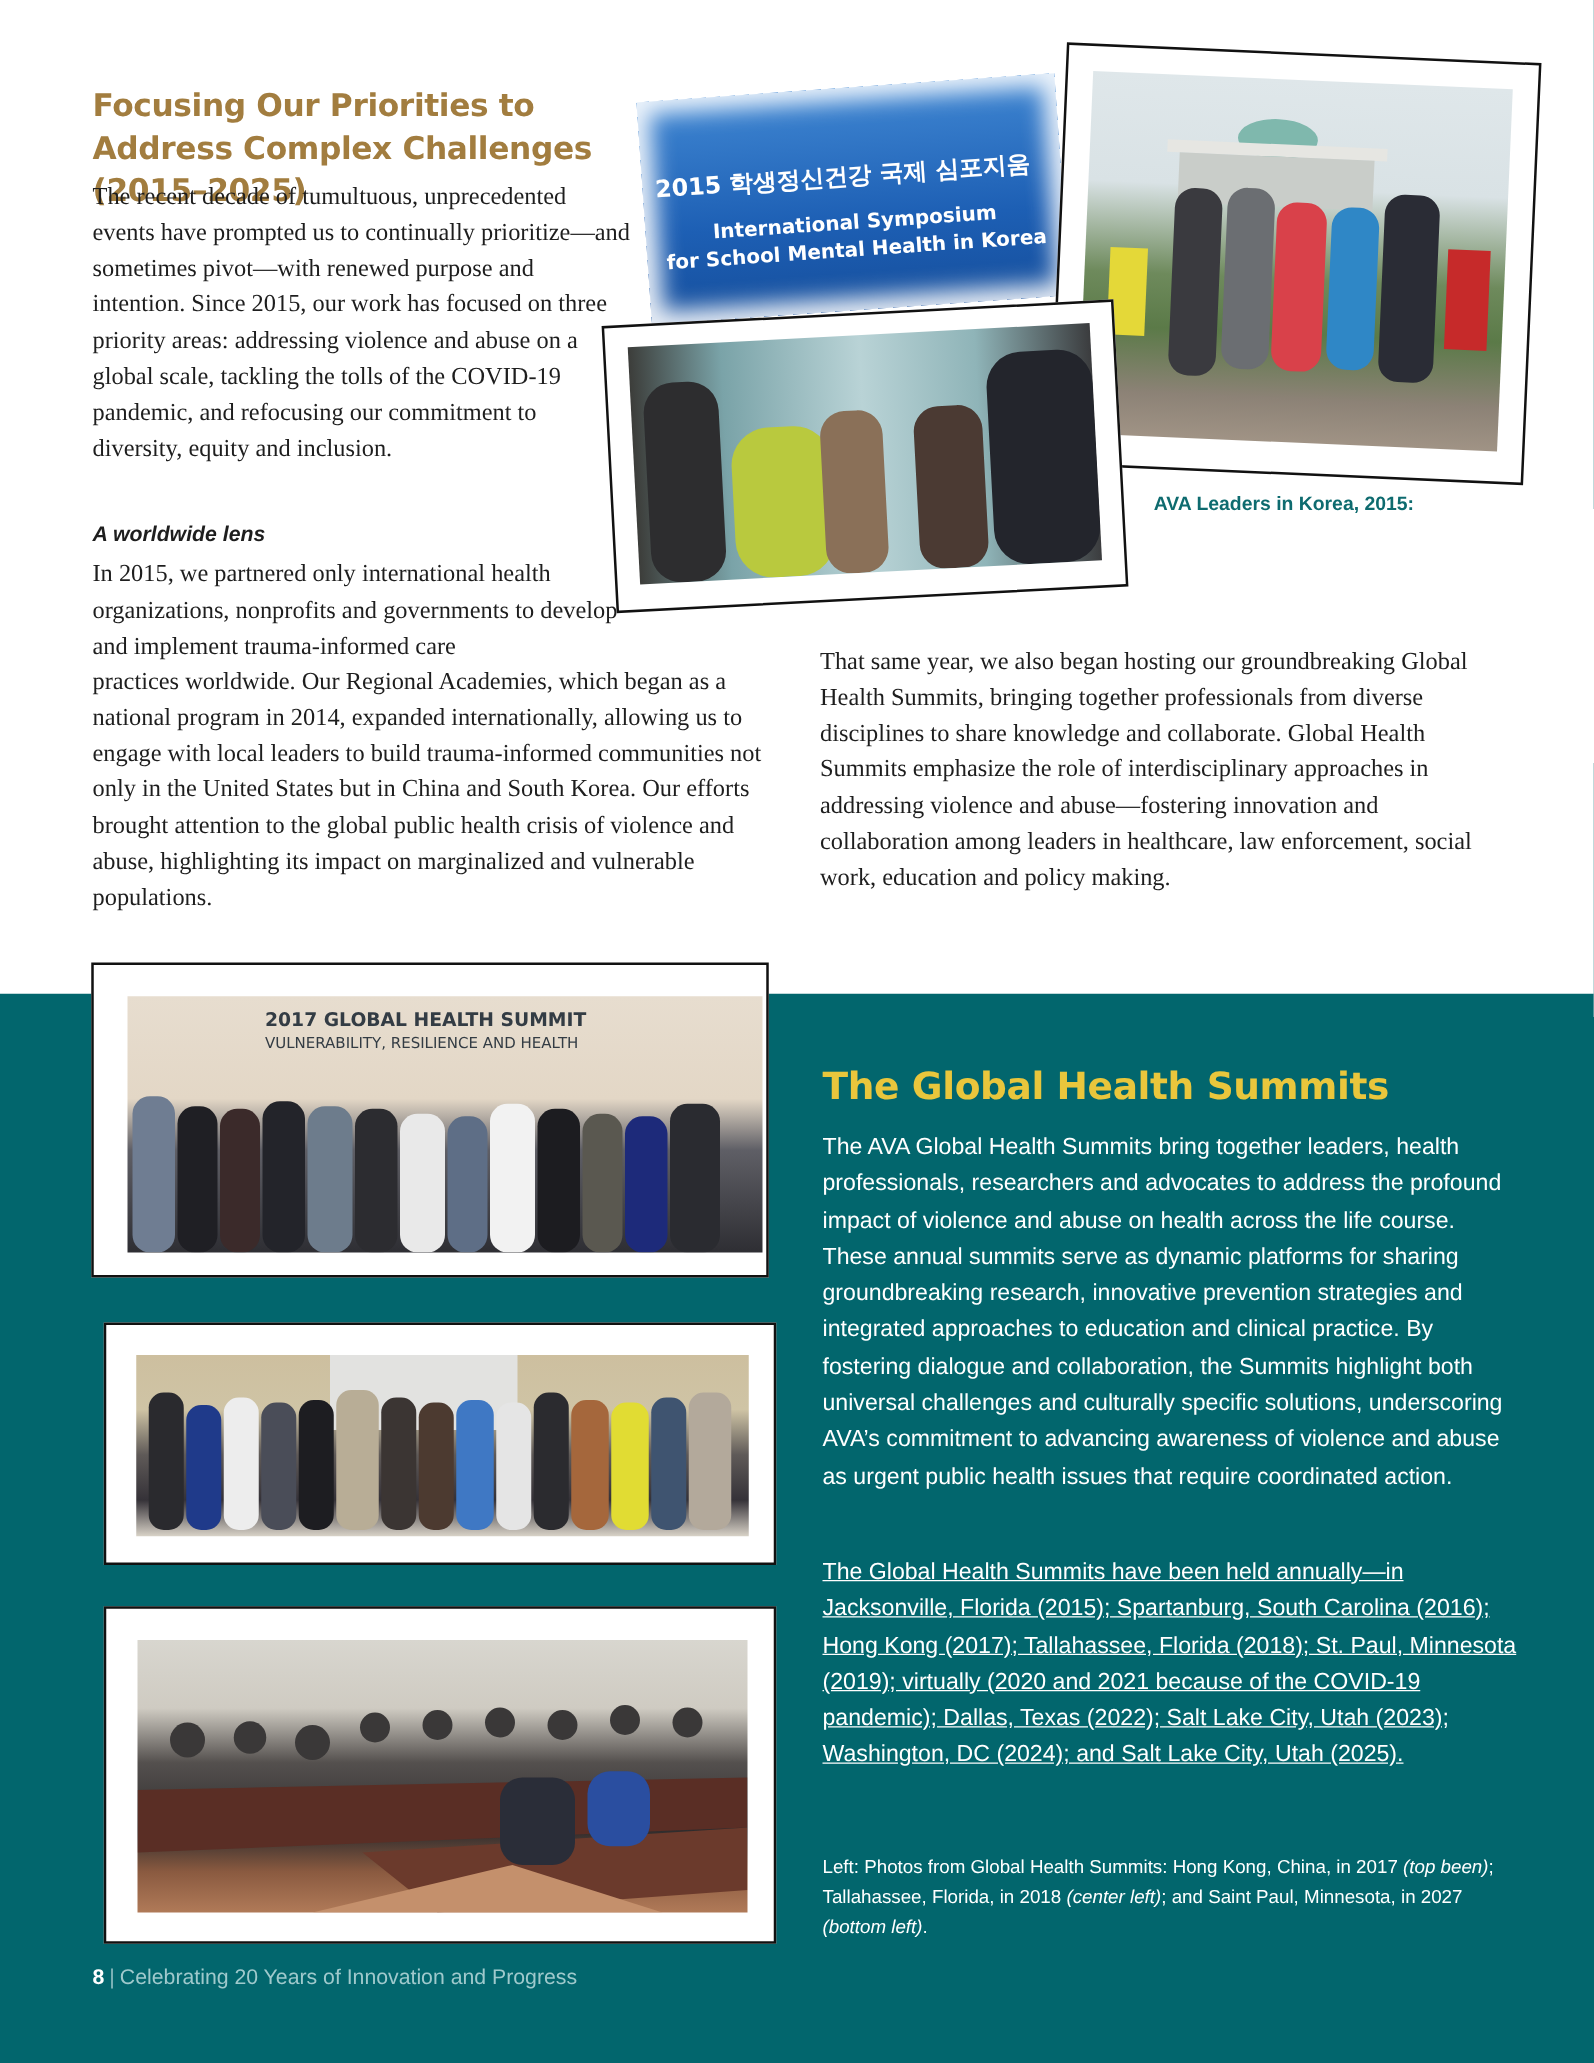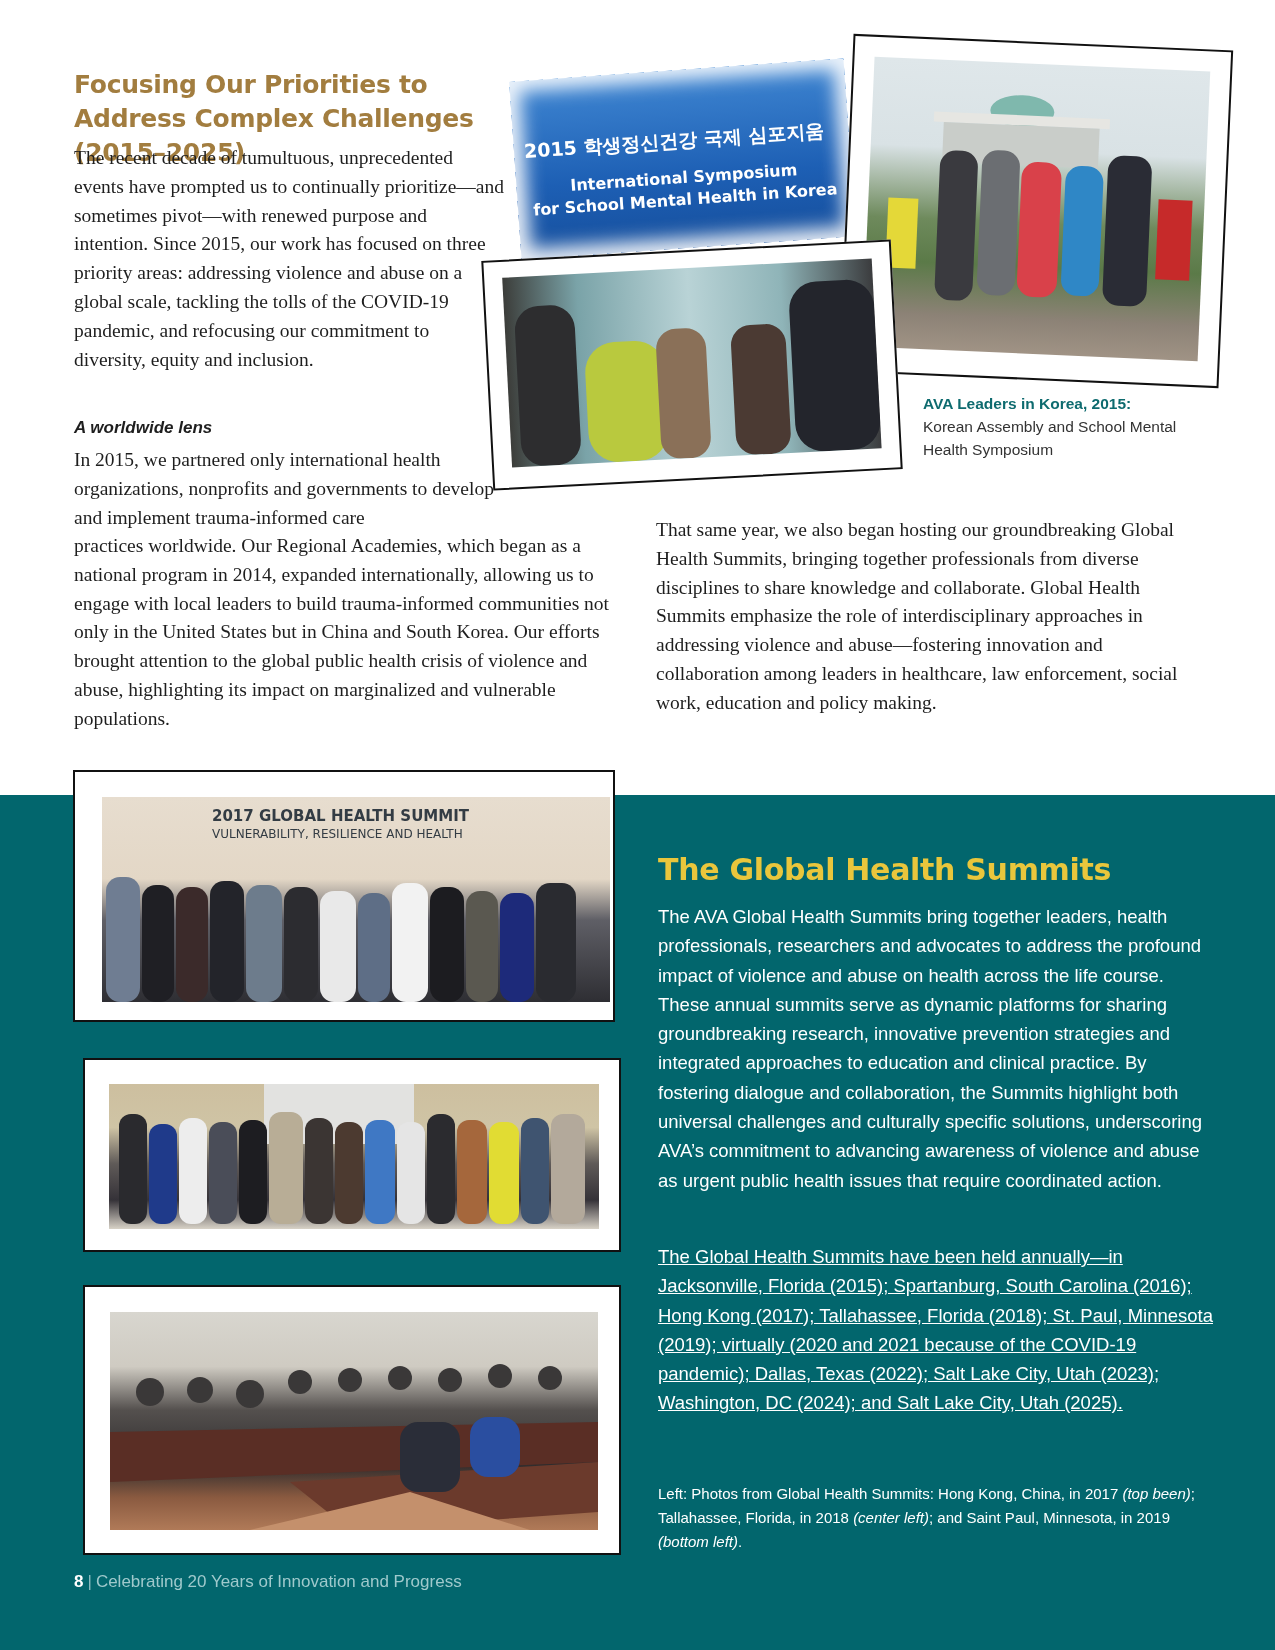--- a/index.html
+++ b/index.html
@@ -159,21 +159,20 @@
       <rect x="78" y="70" width="80" height="120" rx="30" fill="#b9c93e"></rect>
       <rect x="150" y="60" width="50" height="130" rx="20" fill="#8a7058"></rect>
       <rect x="225" y="60" width="55" height="130" rx="20" fill="#4b3a33"></rect>
       <rect x="285" y="20" width="85" height="170" rx="28" fill="#23252c"></rect>
     </svg>
   </div>
 </div>
 
 <div class="caption-korea">
   <span class="cap-title">AVA Leaders in Korea, 2015:</span>
-  <span>Korean Assembly and School Mental Health Symposium</span>
 </div>
 
 <p class="body-text p-same">That same year, we also began hosting our groundbreaking Global Health Summits, bringing together professionals from diverse disciplines to share knowledge and collaborate. Global Health Summits emphasize the role of interdisciplinary approaches in addressing violence and abuse—fostering innovation and collaboration among leaders in healthcare, law enforcement, social work, education and policy making.</p>
 
 <div class="photo-frame frame-summit-2017">
   <div class="photo">
     <span class="photo-label ghs-banner-title">2017 GLOBAL HEALTH SUMMIT</span>
     <span class="photo-label ghs-banner-sub">VULNERABILITY, RESILIENCE AND HEALTH</span>
     <svg width="488" height="205" viewBox="0 0 488 205" style="position:absolute;left:0;top:0">
       <g>
@@ -240,17 +239,17 @@
       <rect x="290" y="110" width="60" height="70" rx="18" fill="#2a2d38"></rect>
       <rect x="360" y="105" width="50" height="60" rx="18" fill="#2a4ea0"></rect>
     </svg>
   </div>
 </div>
 
 <h2 class="h-summits">The Global Health Summits</h2>
 <p class="teal-text p-summits-1">The AVA Global Health Summits bring together leaders, health professionals, researchers and advocates to address the profound impact of violence and abuse on health across the life course. These annual summits serve as dynamic platforms for sharing groundbreaking research, innovative prevention strategies and integrated approaches to education and clinical practice. By fostering dialogue and collaboration, the Summits highlight both universal challenges and culturally specific solutions, underscoring AVA’s commitment to advancing awareness of violence and abuse as urgent public health issues that require coordinated action.</p>
 <p class="teal-text p-summits-2">The Global Health Summits have been held annually—in Jacksonville, Florida (2015); Spartanburg, South Carolina (2016); Hong Kong (2017); Tallahassee, Florida (2018); St. Paul, Minnesota (2019); virtually (2020 and 2021 because of the COVID-19 pandemic); Dallas, Texas (2022); Salt Lake City, Utah (2023); Washington, DC (2024); and Salt Lake City, Utah (2025).</p>
 
-<p class="caption-bottom"><span>Left: Photos from Global Health Summits: Hong Kong, China, in 2017 </span><em>(top been)</em><span>; Tallahassee, Florida, in 2018 </span><em>(center left)</em><span>; and Saint Paul, Minnesota, in 2019 </span><em>(bottom left)</em><span>.</span></p>
+<p class="caption-bottom"><span>Left: Photos from Global Health Summits: Hong Kong, China, in 2017 </span><em>(top been)</em><span>; Tallahassee, Florida, in 2018 </span><em>(center left)</em><span>; and Saint Paul, Minnesota, in 2027 </span><em>(bottom left)</em><span>.</span></p>
 
 <div class="footer">
   <span class="page-num">8</span><span class="sep">|</span><span>Celebrating 20 Years of Innovation and Progress</span>
 </div>
 
 </body></html>

